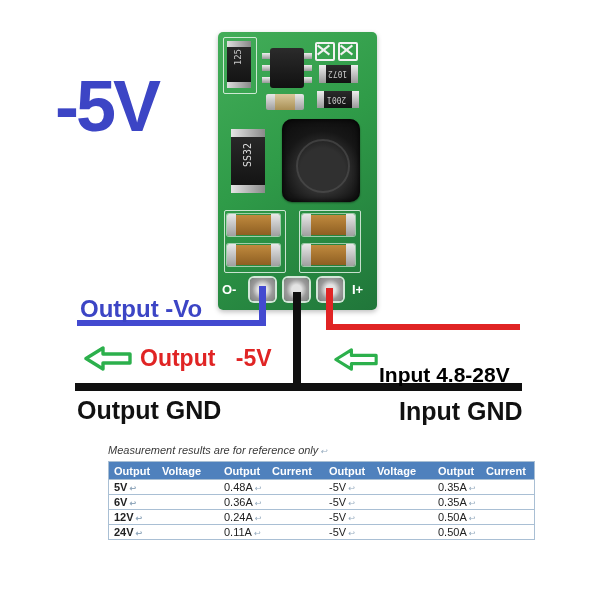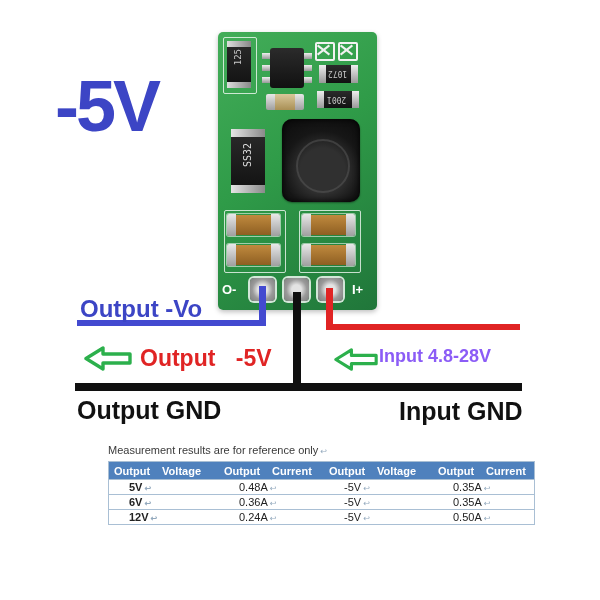--- a/index.html
+++ b/index.html
@@ -36,27 +36,27 @@
   .partlabel{color:#c9c9c9;font-family:"DejaVu Sans Mono",monospace;}
   .padlabel{position:absolute;color:#ffffff;font-weight:bold;font-size:13px;}
 
   
   .wire{position:absolute;}
 
   
   .arrow{position:absolute;width:48px;height:25px;}
 
   
-  .tbl-title{position:absolute;left:108px;top:444px;font-size:11px;color:#3a3a3a;}
+  .tbl-title{position:absolute;left:108px;top:444px;font-size:11px;color:#3a3a3a;font-style:italic;}
   .rm{font-size:8px;color:#93a9bd;margin-left:2px;}
   table.results{position:absolute;left:108px;top:461px;width:405px;border-collapse:collapse;
                 font-size:11px;color:#222;border:1px solid #a9bfd4;table-layout:fixed;}
   table.results th{background:#4f81bd;color:#ffffff;text-align:left;font-weight:bold;
                    height:17px;padding:0 0 0 5px;word-spacing:9px;font-size:11px;}
-  table.results td{height:14px;border-top:1px solid #a9bfd4;padding:0 0 0 20px;background:#fff;}
+  table.results td{height:14px;border-top:1px solid #a9bfd4;padding:0 0 0 5px;background:#fff;}
   table.results td:first-child{font-weight:bold;}
 </style>
 </head>
 <body>
 
 <div class="stage">
 
   <div class="lbl headline">-5V</div>
 
   <div class="abs pcb">
@@ -157,21 +157,21 @@
   <div class="lbl" style="left:80px;top:297px;font-size:24px;color:#3c45c5;">Output -Vo</div>
 
   <svg class="arrow" style="left:84px;top:346px;" viewBox="0 0 48 25">
     <polygon points="2,12.5 19,2 19,8 46,8 46,17 19,17 19,23" fill="#ffffff" stroke="#2cb04c" stroke-width="3.4" stroke-linejoin="round"></polygon>
   </svg>
   <div class="lbl" style="left:140px;top:347px;font-size:23px;color:#e02424;word-spacing:14px;">Output -5V</div>
 
   <svg class="arrow" style="left:334px;top:348px;width:44px;height:23px;" viewBox="0 0 48 25">
     <polygon points="2,12.5 19,2 19,8 46,8 46,17 19,17 19,23" fill="#ffffff" stroke="#2cb04c" stroke-width="3.4" stroke-linejoin="round"></polygon>
   </svg>
-  <div class="lbl" style="left:379px;top:347px;font-size:18px;color:#8b5cf6;">Input 4.8-28V</div>
+  <div class="lbl" style="left:379px;top:364px;font-size:21px;color:#000000;">Input 4.8-28V</div>
 
   <div class="lbl" style="left:77px;top:398px;font-size:25px;color:#111;">Output GND</div>
   <div class="lbl" style="left:399px;top:399px;font-size:25px;color:#111;">Input GND</div>
 
   <div class="tbl-title"><span>Measurement results are for reference only</span><span class="rm">↩</span></div>
 
   <table class="results">
     <thead>
       <tr>
         <th style="width:105px;">Output Voltage</th>
@@ -192,16 +192,22 @@
         <td><span>0.36A</span><span class="rm">↩</span></td>
         <td><span>-5V</span><span class="rm">↩</span></td>
         <td><span>0.35A</span><span class="rm">↩</span></td>
       </tr>
       <tr>
         <td><span>12V</span><span class="rm">↩</span></td>
         <td><span>0.24A</span><span class="rm">↩</span></td>
         <td><span>-5V</span><span class="rm">↩</span></td>
         <td><span>0.50A</span><span class="rm">↩</span></td>
       </tr>
+      <tr>
+        <td><span>24V</span><span class="rm">↩</span></td>
+        <td><span>0.11A</span><span class="rm">↩</span></td>
+        <td><span>-5V</span><span class="rm">↩</span></td>
+        <td><span>0.50A</span><span class="rm">↩</span></td>
+      </tr>
     </tbody>
   </table>
 
 </div>
 
 </body></html>

